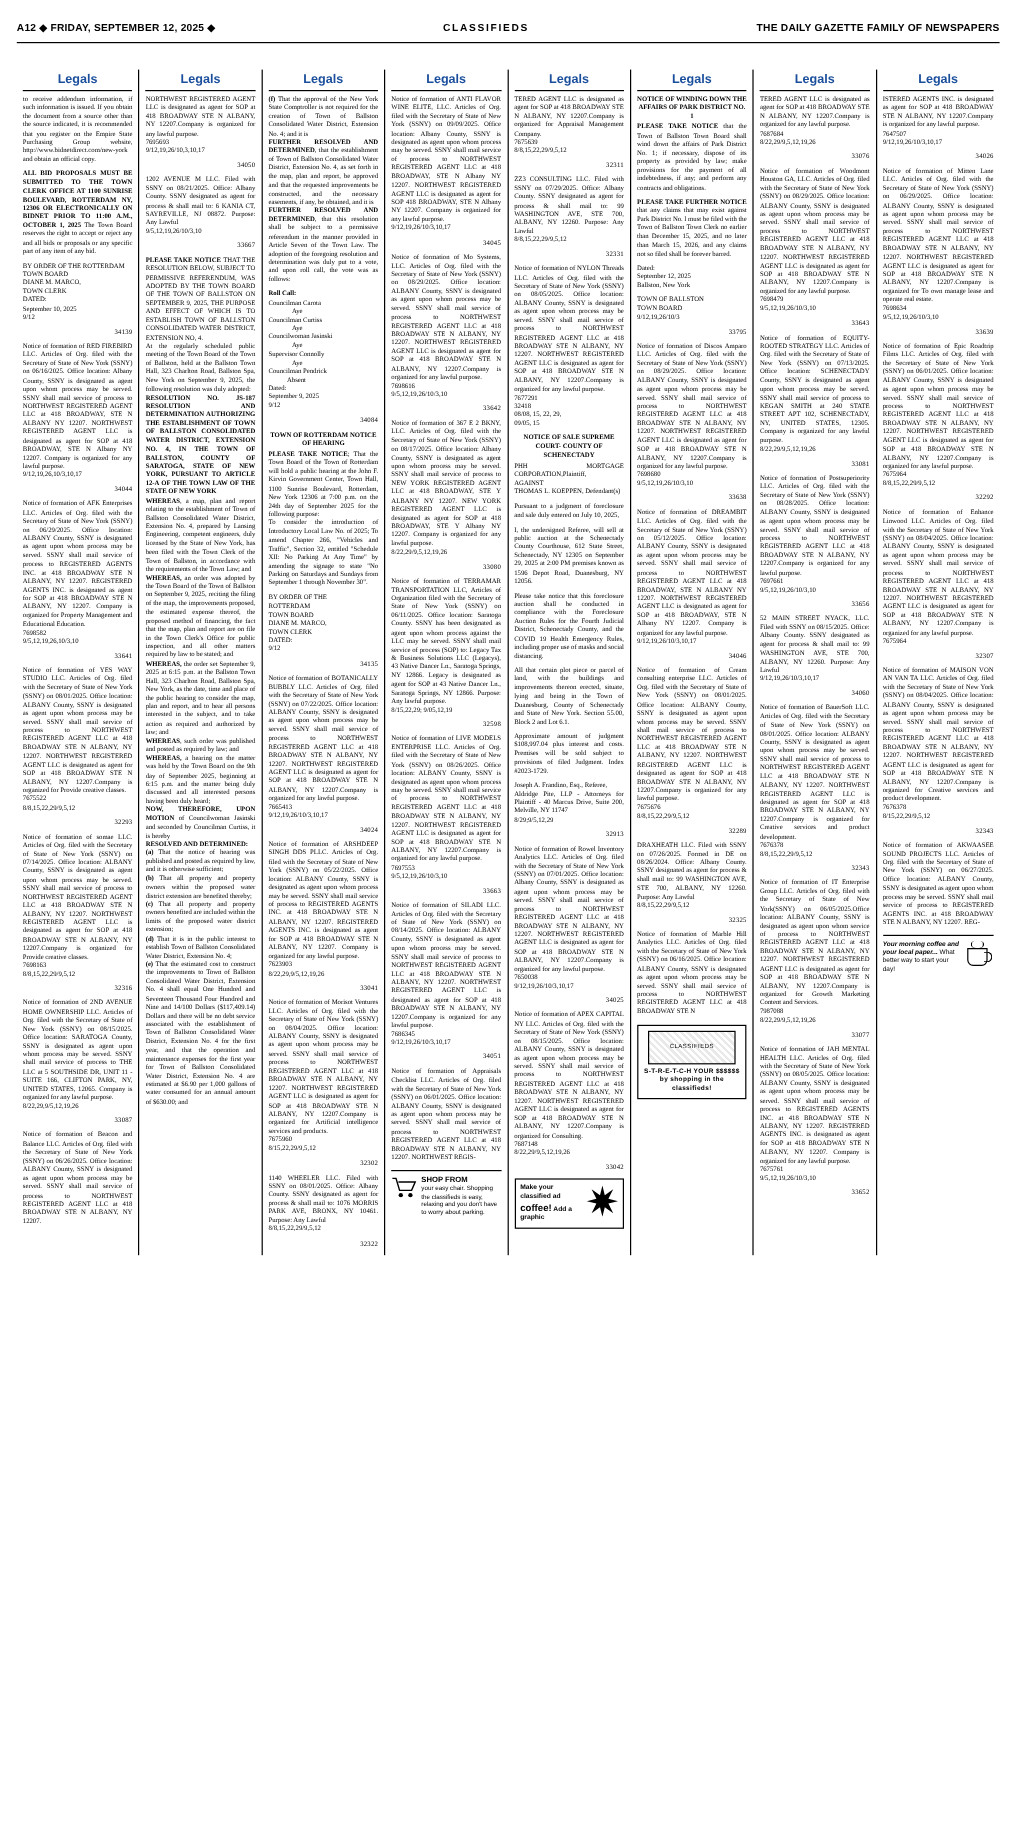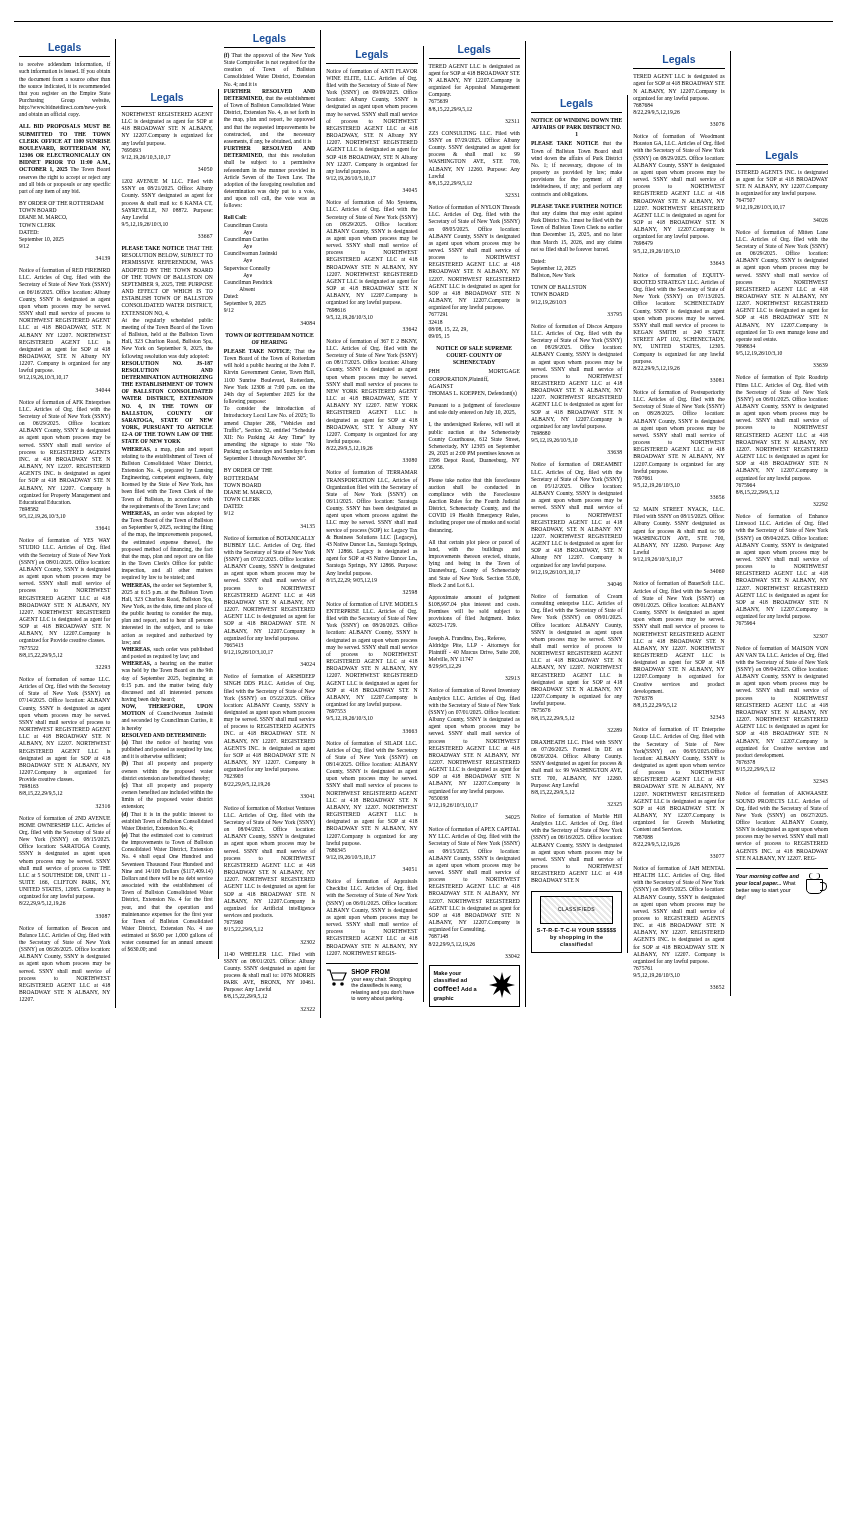--- a/index.html
+++ b/index.html
@@ -34,22 +34,21 @@
   .masthead .center { letter-spacing: 1.4px; }
   .masthead .right { white-space: nowrap; }
   .rule-top {
     border-top: 1.4px solid #000;
     margin: 3px 0 0 0;
   }
   
   .cols {
     display: flex;
     gap: 0;
-    margin-top: 8px;
-    align-items: center;
+    margin-top: 22px;
   }
   .col {
     width: 12.5%;
     box-sizing: border-box;
     padding: 0 5px;
     border-right: 0.6px solid #000;
   }
   .col:last-child { border-right: none; }
   .col-head {
     text-align: center;
@@ -170,20 +169,25 @@
     width: 9px; height: 6px;
     border-left: 1px solid #000; border-right: 1px solid #000;
     border-radius: 40%;
   }
 </style>
 </head>
 <body>
 
 <div class="page">
 
+  <div class="masthead">
+    <div class="left">A12 ◆ FRIDAY, SEPTEMBER 12, 2025 ◆</div>
+    <div class="center">CLASSIFIEDS</div>
+    <div class="right">THE DAILY GAZETTE FAMILY OF NEWSPAPERS</div>
+  </div>
   <div class="rule-top"></div>
 
   <div class="cols" id="cols-root">
       <div class="col">
         <div class="col-head">Legals</div>
         <p class="notice">to receive addendum information, if such information is issued. If you obtain the document from a source other than the source indicated, it is recommended that you register on the Empire State Purchasing Group website, http://www.bidnetdirect.com/new-york and obtain an official copy.</p>
         <p class="notice"><b>ALL BID PROPOSALS MUST BE SUBMITTED TO THE TOWN CLERK OFFICE AT 1100 SUNRISE BOULEVARD, ROTTERDAM NY, 12306 OR ELECTRONICALLY ON BIDNET PRIOR TO 11:00 A.M., OCTOBER 1, 2025</b> The Town Board reserves the right to accept or reject any and all bids or proposals or any specific part of any item of any bid.</p>
         <p class="notice">BY ORDER OF THE ROTTERDAM<br>TOWN BOARD<br>DIANE M. MARCO,<br>TOWN CLERK<br>DATED:<br>September 10, 2025<br>9/12</p>
         <div class="notice-id">34139</div>
         <p class="notice">Notice of formation of RED FIREBIRD LLC. Articles of Org. filed with the Secretary of State of New York (SSNY) on 06/16/2025. Office location: Albany County, SSNY is designated as agent upon whom process may be served. SSNY shall mail service of process to NORTHWEST REGISTERED AGENT LLC at 418 BROADWAY, STE N ALBANY NY 12207. NORTHWEST REGISTERED AGENT LLC is designated as agent for SOP at 418 BROADWAY, STE N Albany NY 12207. Company is organized for any lawful purpose.<br>9/12,19,26,10/3,10,17</p>

